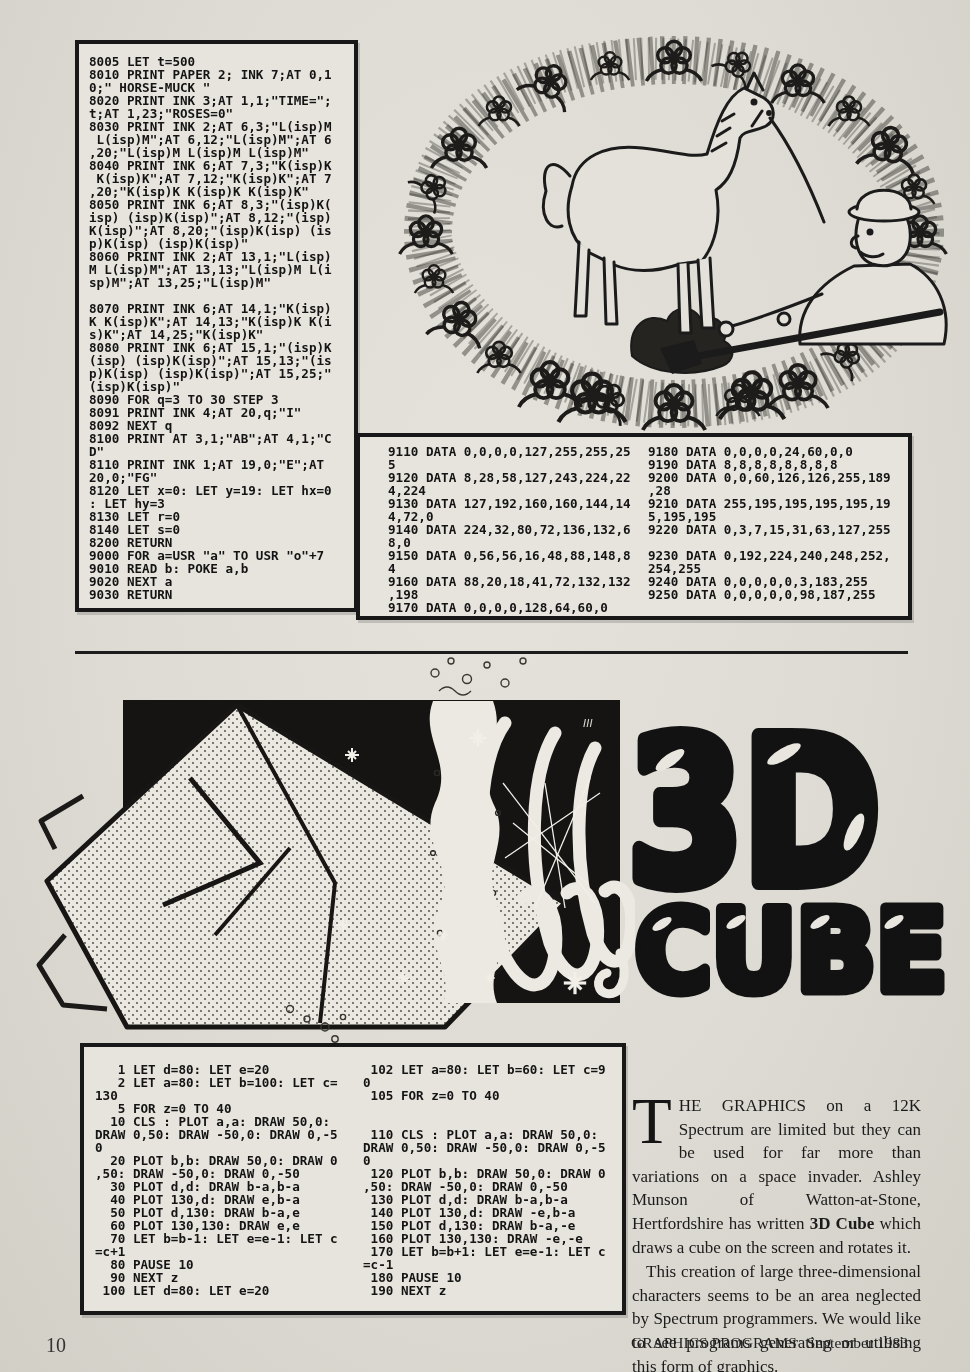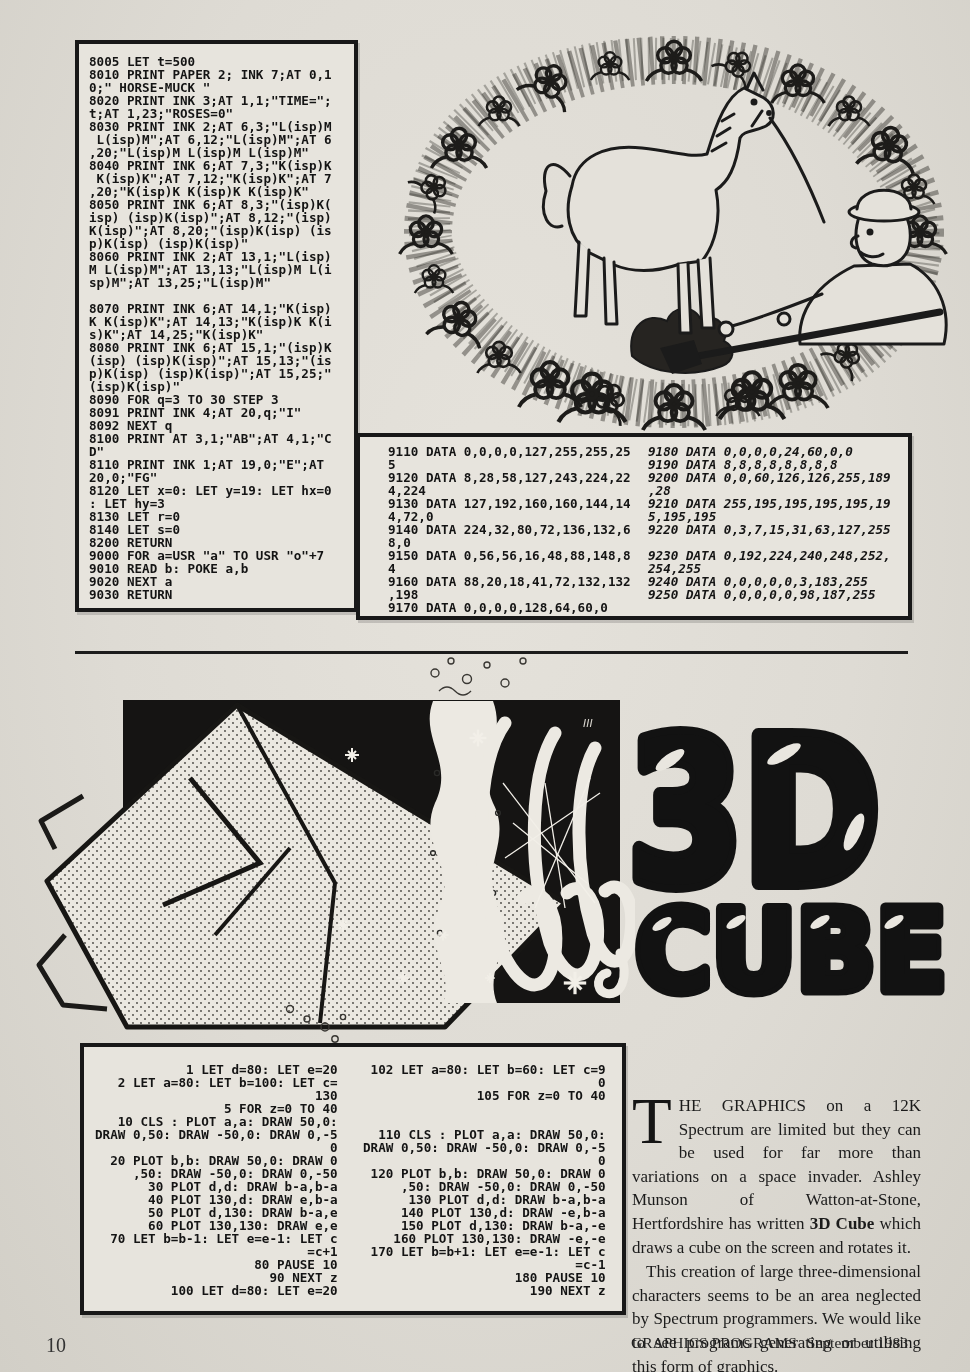--- a/index.html
+++ b/index.html
@@ -26,23 +26,23 @@
     line-height:13px;
     color:#141414;
     white-space:pre;
     letter-spacing:0px;
     transform-origin:0 0;
   }
   #box-top{left:75px;top:40px;width:283px;height:572px;padding:10px 0 0 9px;}
   #box-data{left:356px;top:433px;width:556px;height:187px;padding:7px 0 0 10px;}
   #box-data .col{position:absolute;top:7px;}
   #box-data .col1{left:27px;}
-  #box-data .col2{left:287px;font-style:italic;}
+  #box-data .col2{left:287px;}
   #box-bottom{left:80px;top:1043px;width:546px;height:272px;padding:14px 0 0 10px;}
-  #box-bottom .col{position:absolute;top:15px;text-align:right;}
+  #box-bottom .col{position:absolute;top:15px;}
   #box-bottom .col1{left:10px;}
   #box-bottom .col2{left:278px;}
   .divider{position:absolute;left:75px;top:651px;width:833px;height:3px;background:#1c1c1c;}
   #wreath{position:absolute;left:392px;top:26px;width:560px;height:412px;}
   #cubeart{position:absolute;left:35px;top:653px;width:600px;height:400px;}
   #titleart{position:absolute;left:622px;top:712px;width:335px;height:312px;}
   .article{
     position:absolute;left:632px;top:1094px;width:289px;height:250px;
     font-size:17px;line-height:23.6px;text-align:justify;color:#1b1b1b;
   }

